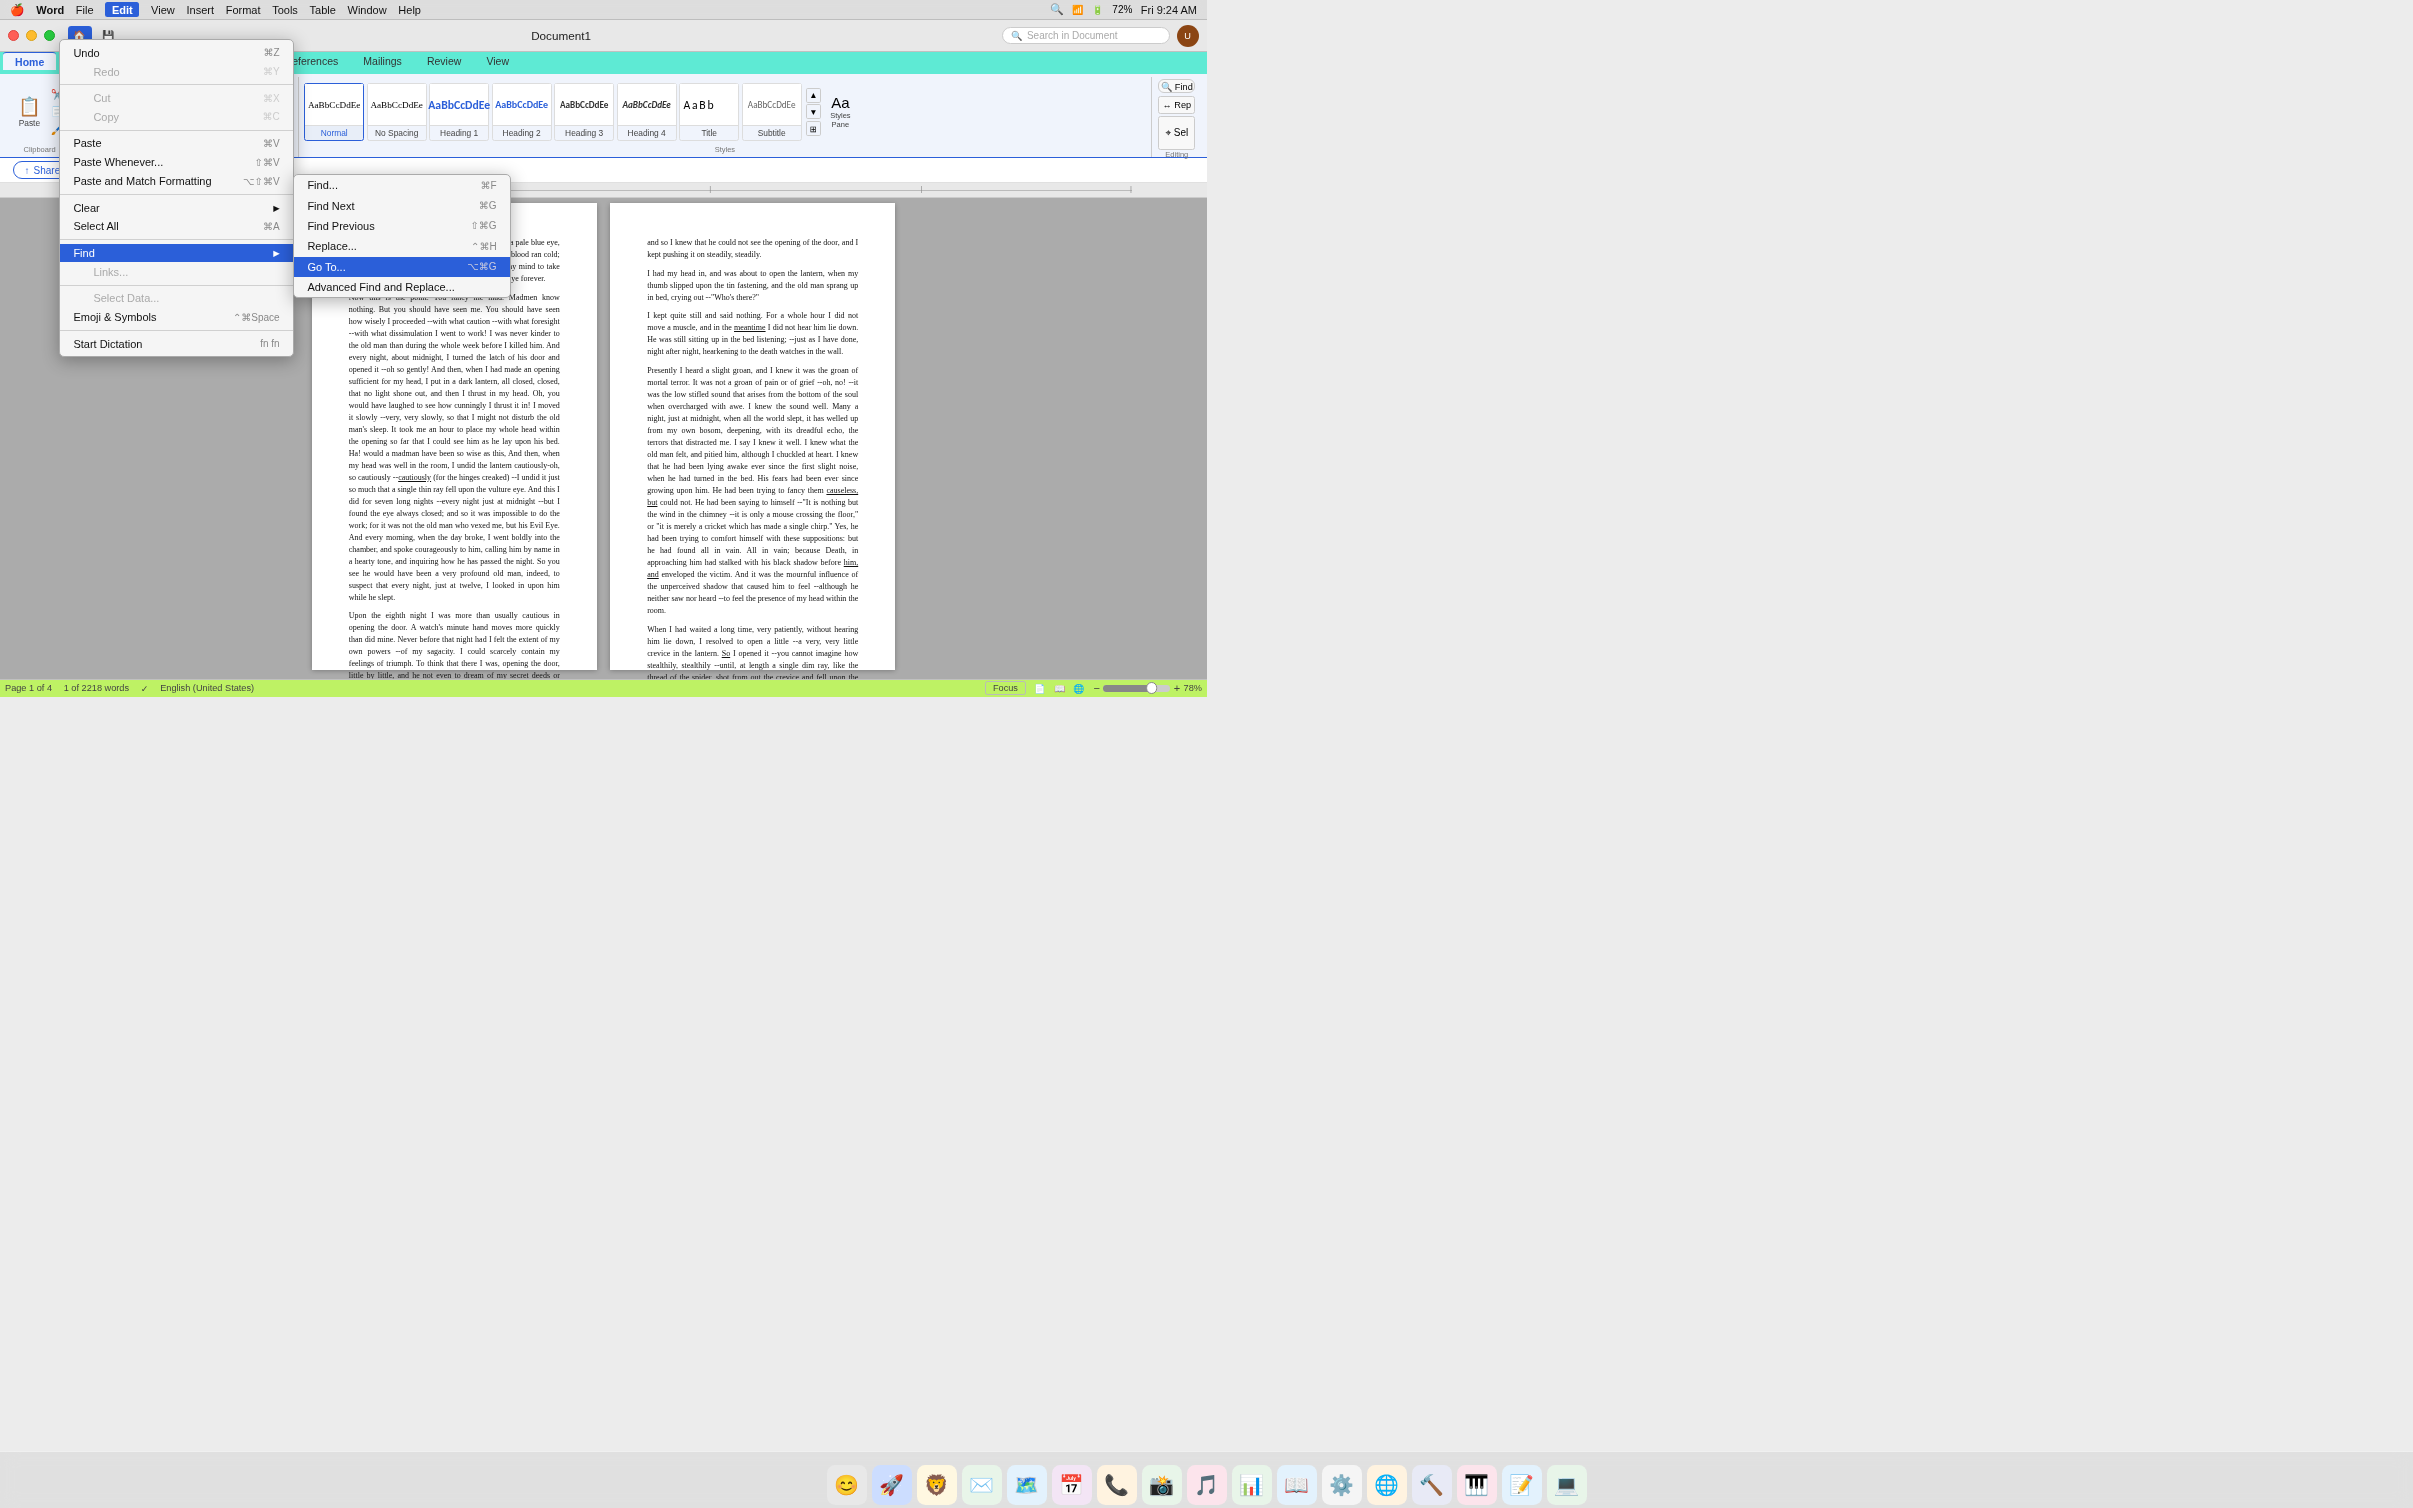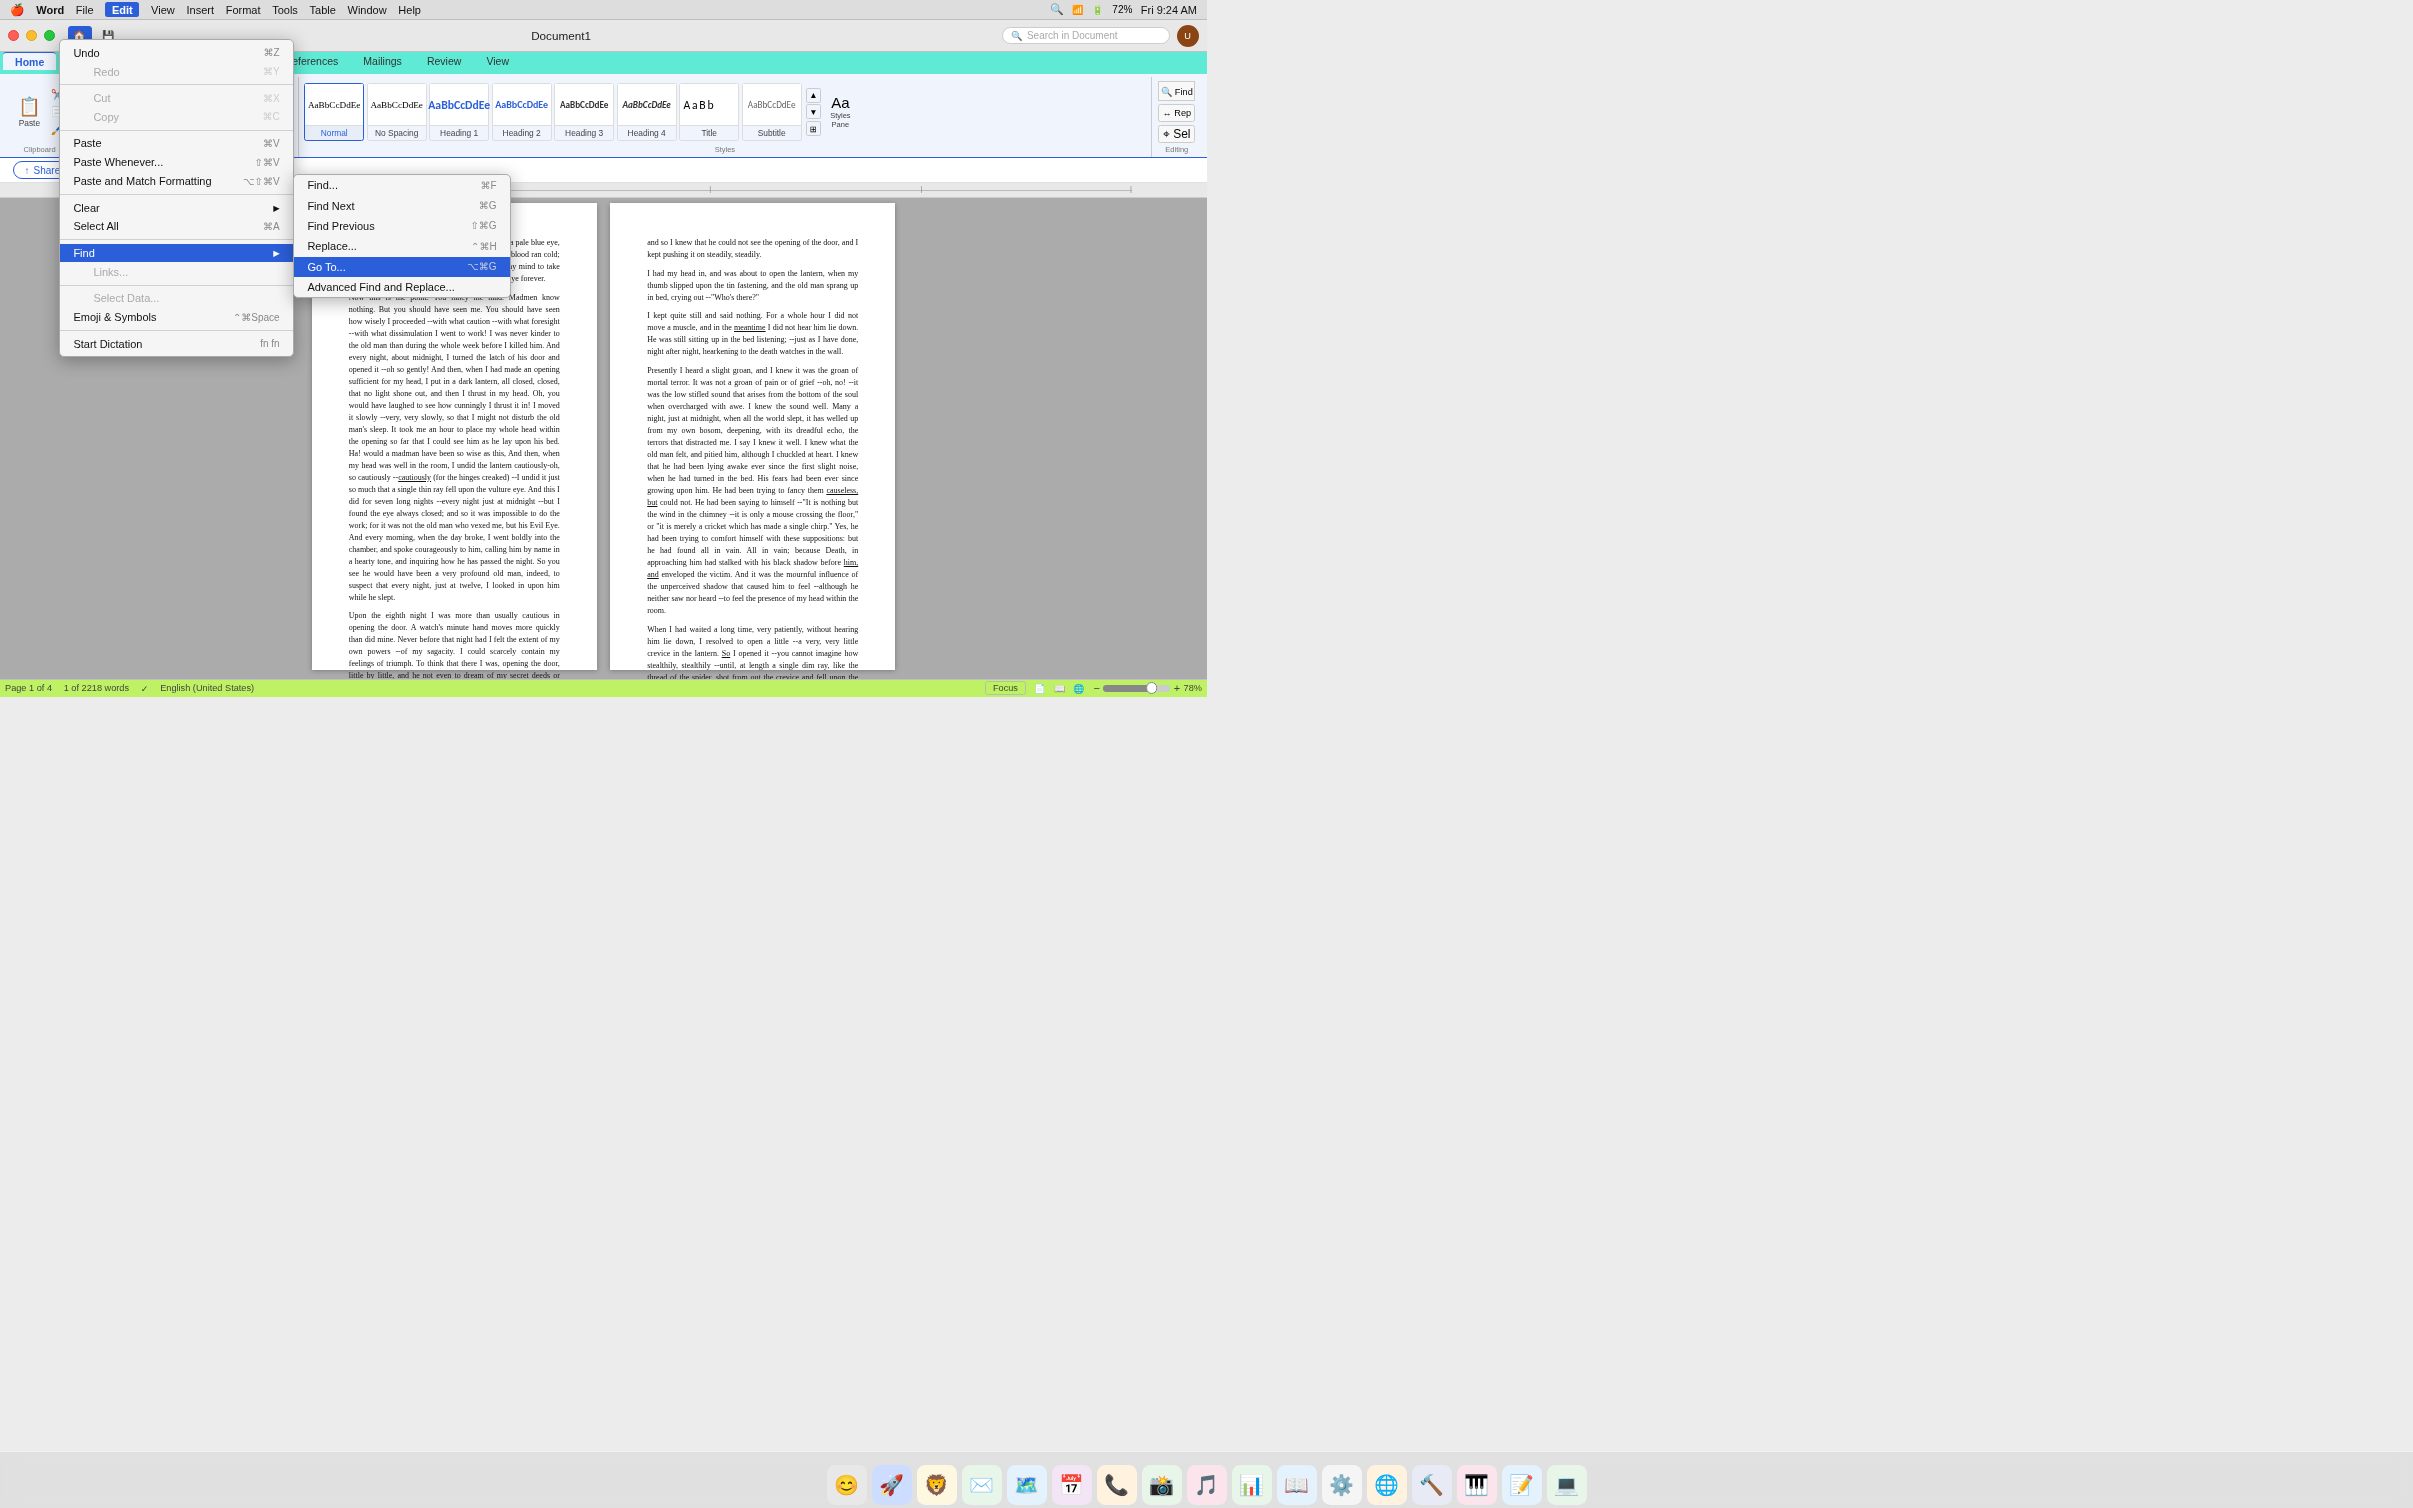--- a/index.html
+++ b/index.html
@@ -320,23 +320,23 @@
       <div style="display:flex;flex-direction:column;align-items:center;justify-content:center;cursor:pointer;padding:3.4px 5px;border:0.8px solid transparent;border-radius:2.5px;min-width:34px;">
         <span style="font-size:15px;">Aa</span>
         <span style="font-size:7.5px;color:#444;text-align:center;line-height:1.2;">Styles<br>Pane</span>
       </div>
     </div>
     <div style="font-size:7.5px;color:#777;text-align:center;padding-bottom:1.7px;">Styles</div>
   </div>
 
   <div style="display:flex;flex-direction:column;padding:1.7px 6.7px;">
     <div style="display:flex;flex-direction:column;gap:2.5px;flex:1;align-items:center;justify-content:center;">
-      <div style="width:37px;height:20px;background:#f8f8f8;border:0.8px solid #ccc;border-radius:0;display:flex;align-items:center;justify-content:center;cursor:pointer;font-size:9.2px;">🔍 Find</div>
+      <div style="width:37px;height:14px;background:#f8f8f8;border:0.8px solid #ccc;border-radius:6px;display:flex;align-items:center;justify-content:center;cursor:pointer;font-size:9.2px;">🔍 Find</div>
       <div style="width:37px;height:18.4px;background:#f8f8f8;border:0.8px solid #ccc;border-radius:2.5px;display:flex;align-items:center;justify-content:center;cursor:pointer;font-size:9.2px;">↔ Rep</div>
-      <div style="width:37px;height:18px;background:#f8f8f8;border:0.8px solid #ccc;border-radius:2.5px;display:flex;align-items:center;justify-content:center;cursor:pointer;font-size:12px;">⌖ Sel</div>
+      <div style="width:37px;height:34px;background:#f8f8f8;border:0.8px solid #ccc;border-radius:2.5px;display:flex;align-items:center;justify-content:center;cursor:pointer;font-size:10px;">⌖ Sel</div>
     </div>
     <div style="font-size:7.5px;color:#777;text-align:center;padding-bottom:1.7px;">Editing</div>
   </div>
 </div>
 
 <div style="height:25px;background:white;border-bottom:0.8px solid #e0e0e0;display:flex;align-items:center;padding:0 13.4px;gap:6.7px;">
   <div style="display:flex;align-items:center;gap:4.2px;padding:2.5px 10px;border:0.8px solid #2b5fd9;border-radius:10px;font-size:10px;color:#2b5fd9;cursor:pointer;">
     <span>↑</span>
     <span>Share</span>
   </div>

